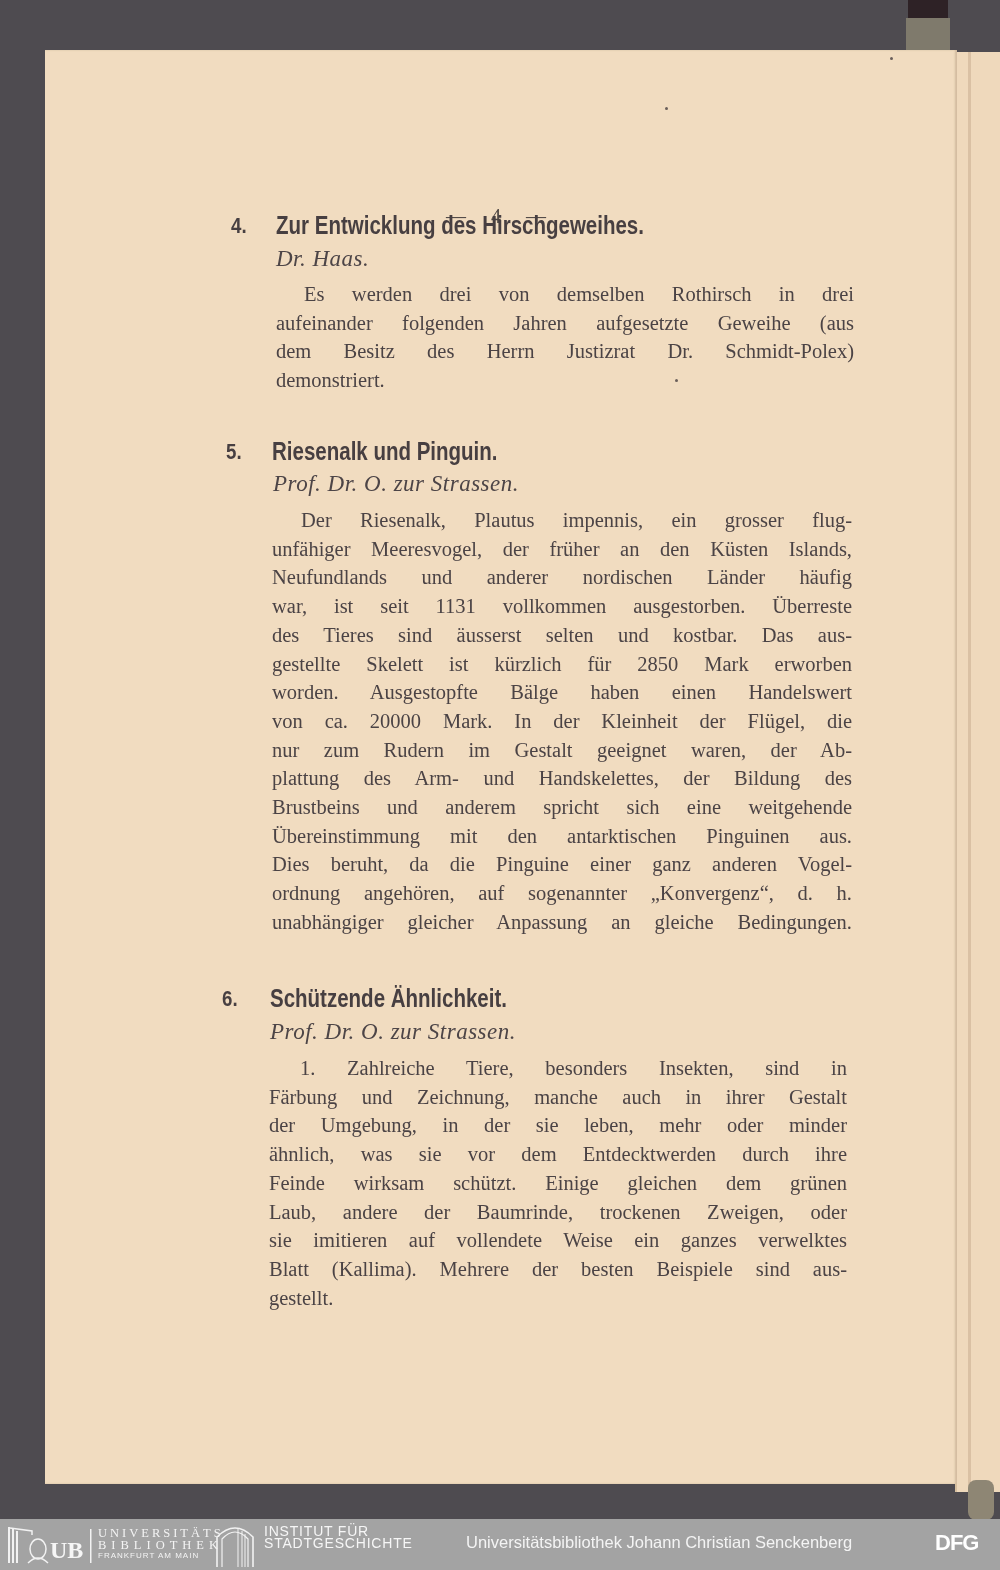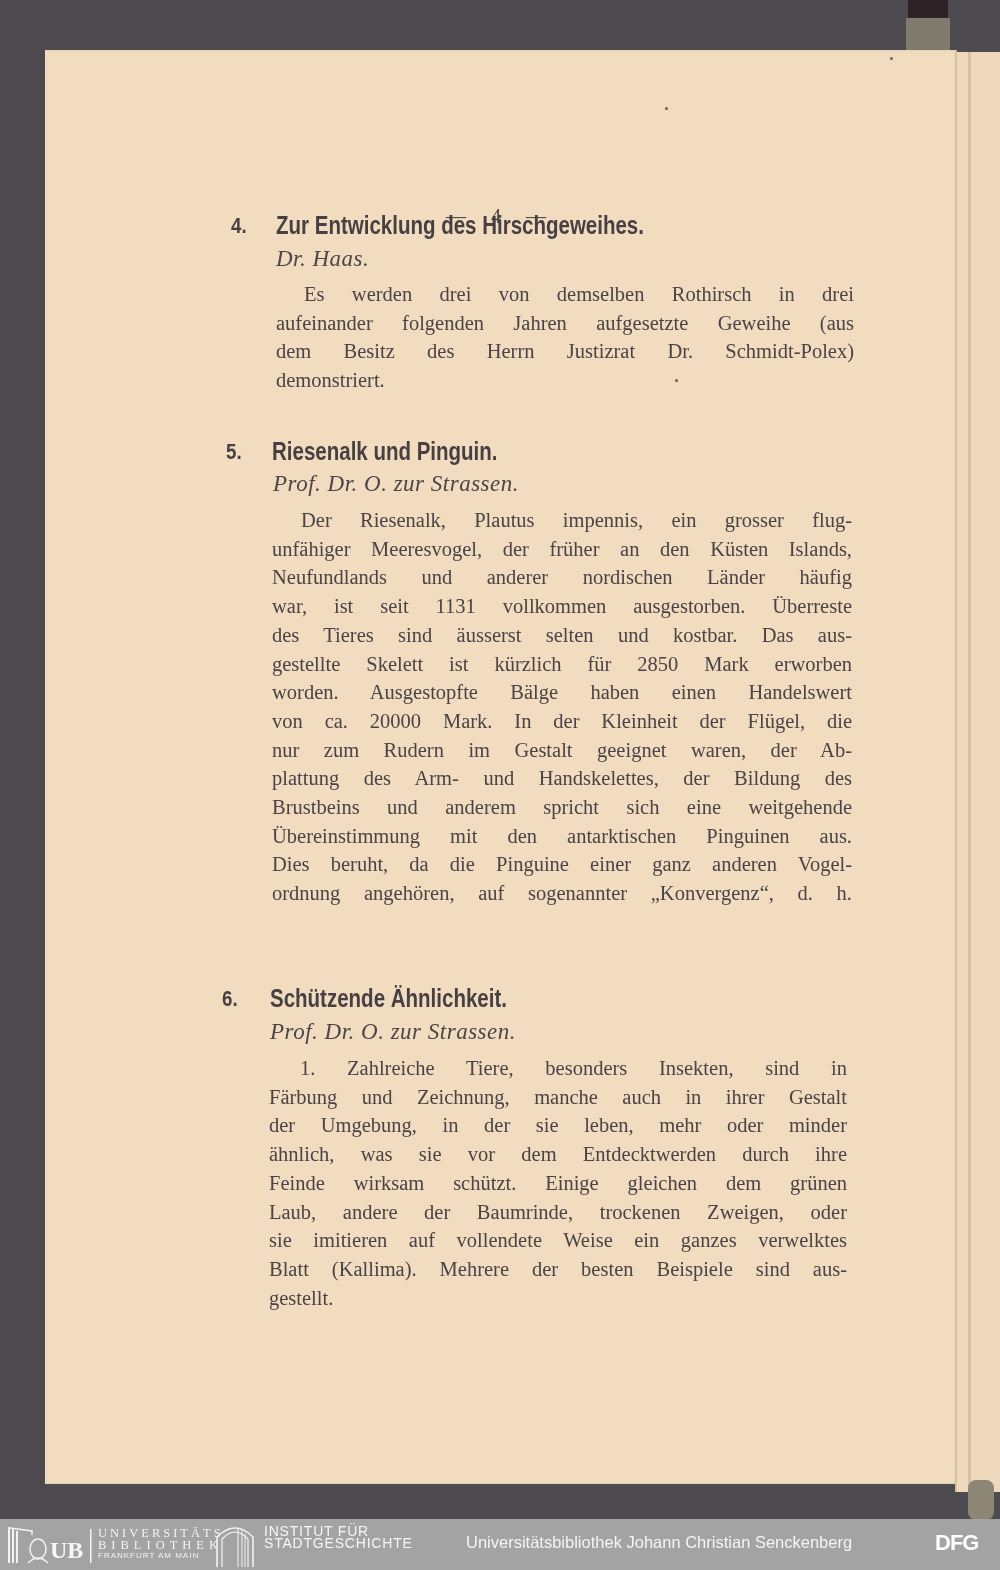--- a/index.html
+++ b/index.html
@@ -115,20 +115,21 @@
       <span class="line">des Tieres sind äusserst selten und kostbar. Das aus-</span>
       <span class="line">gestellte Skelett ist kürzlich für 2850 Mark erworben</span>
       <span class="line">worden. Ausgestopfte Bälge haben einen Handelswert</span>
       <span class="line">von ca. 20000 Mark. In der Kleinheit der Flügel, die</span>
       <span class="line">nur zum Rudern im Gestalt geeignet waren, der Ab-</span>
       <span class="line">plattung des Arm- und Handskelettes, der Bildung des</span>
       <span class="line">Brustbeins und anderem spricht sich eine weitgehende</span>
       <span class="line">Übereinstimmung mit den antarktischen Pinguinen aus.</span>
       <span class="line">Dies beruht, da die Pinguine einer ganz anderen Vogel-</span>
       <span class="line">ordnung angehören, auf sogenannter „Konvergenz“, d. h.</span>
+      <span class="line">unabhängiger gleicher Anpassung an gleiche Bedingungen.</span>
     </div>
   </div>
 
   <div class="section">
     <div class="sec-num" style="left:177px;top:936px;">6.</div>
     <div class="sec-title" style="left:225px;top:934px;">Schützende Ähnlichkeit.</div>
     <div class="author" style="left:225px;top:969px;">Prof. Dr. O. zur Strassen.</div>
     <div class="body-text" style="left:224px;top:1004px;width:578px;">
       <span class="line" style="padding-left:31px;">1. Zahlreiche Tiere, besonders Insekten, sind in</span>
       <span class="line">Färbung und Zeichnung, manche auch in ihrer Gestalt</span>

